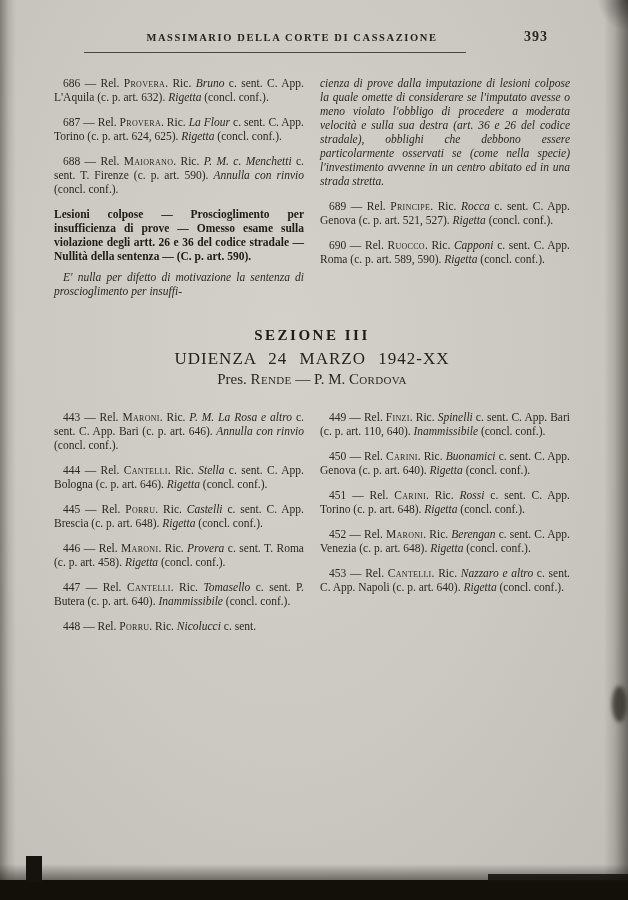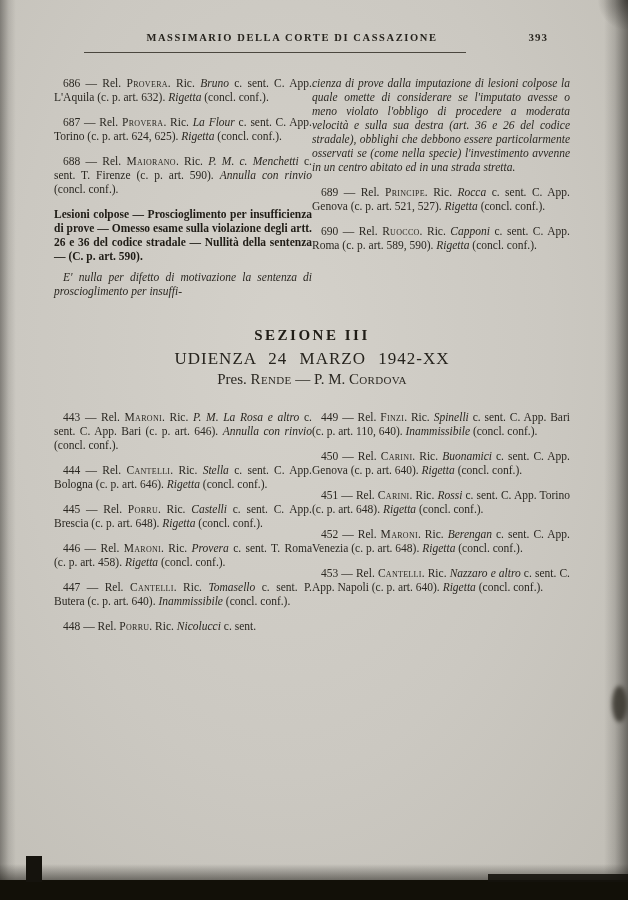--- a/index.html
+++ b/index.html
@@ -15,22 +15,22 @@
   }
   .content{position:absolute;left:54px;right:58px;top:30px;font-size:11.5px;line-height:14px;}
   .header{position:relative;height:30px;margin-bottom:16px;}
   .header-title-wrap{
     width:382px;margin-left:30px;text-align:center;
     border-bottom:1px solid #4a463e;padding-bottom:7px;
   }
   .running-title{
     font-weight:bold;font-size:10.5px;letter-spacing:1.6px;color:#26231d;white-space:nowrap;margin-left:34px;
   }
-  .page-num{position:absolute;right:22px;top:0;font-weight:bold;font-size:11px;letter-spacing:1px;}
-  .cols{display:flex;gap:0;justify-content:center;}
+  .page-num{position:absolute;right:22px;top:0;font-weight:bold;font-size:14px;letter-spacing:1px;}
+  .cols{display:flex;gap:16px;justify-content:center;}
   .col{flex:1 1 0;min-width:0;}
   .cols-top{margin-top:6px;}
   .section-head{margin:30px 0 24px;}
   .block{margin:0 0 11px;}
   .entry{text-align:justify;text-indent:9px;}
   .cont{text-align:justify;}
   .headnote{font-weight:bold;text-align:justify;color:#1f1c16;margin-bottom:7px;}
   .para-italic{text-align:justify;text-indent:9px;margin-bottom:0;}
   .sec-title{text-align:center;font-weight:bold;font-size:15px;letter-spacing:2.5px;margin:0 0 10px;color:#201d17;}
   .sec-sitting{text-align:center;font-size:17px;letter-spacing:1px;word-spacing:7px;margin:0 0 6px;color:#26231d;}

